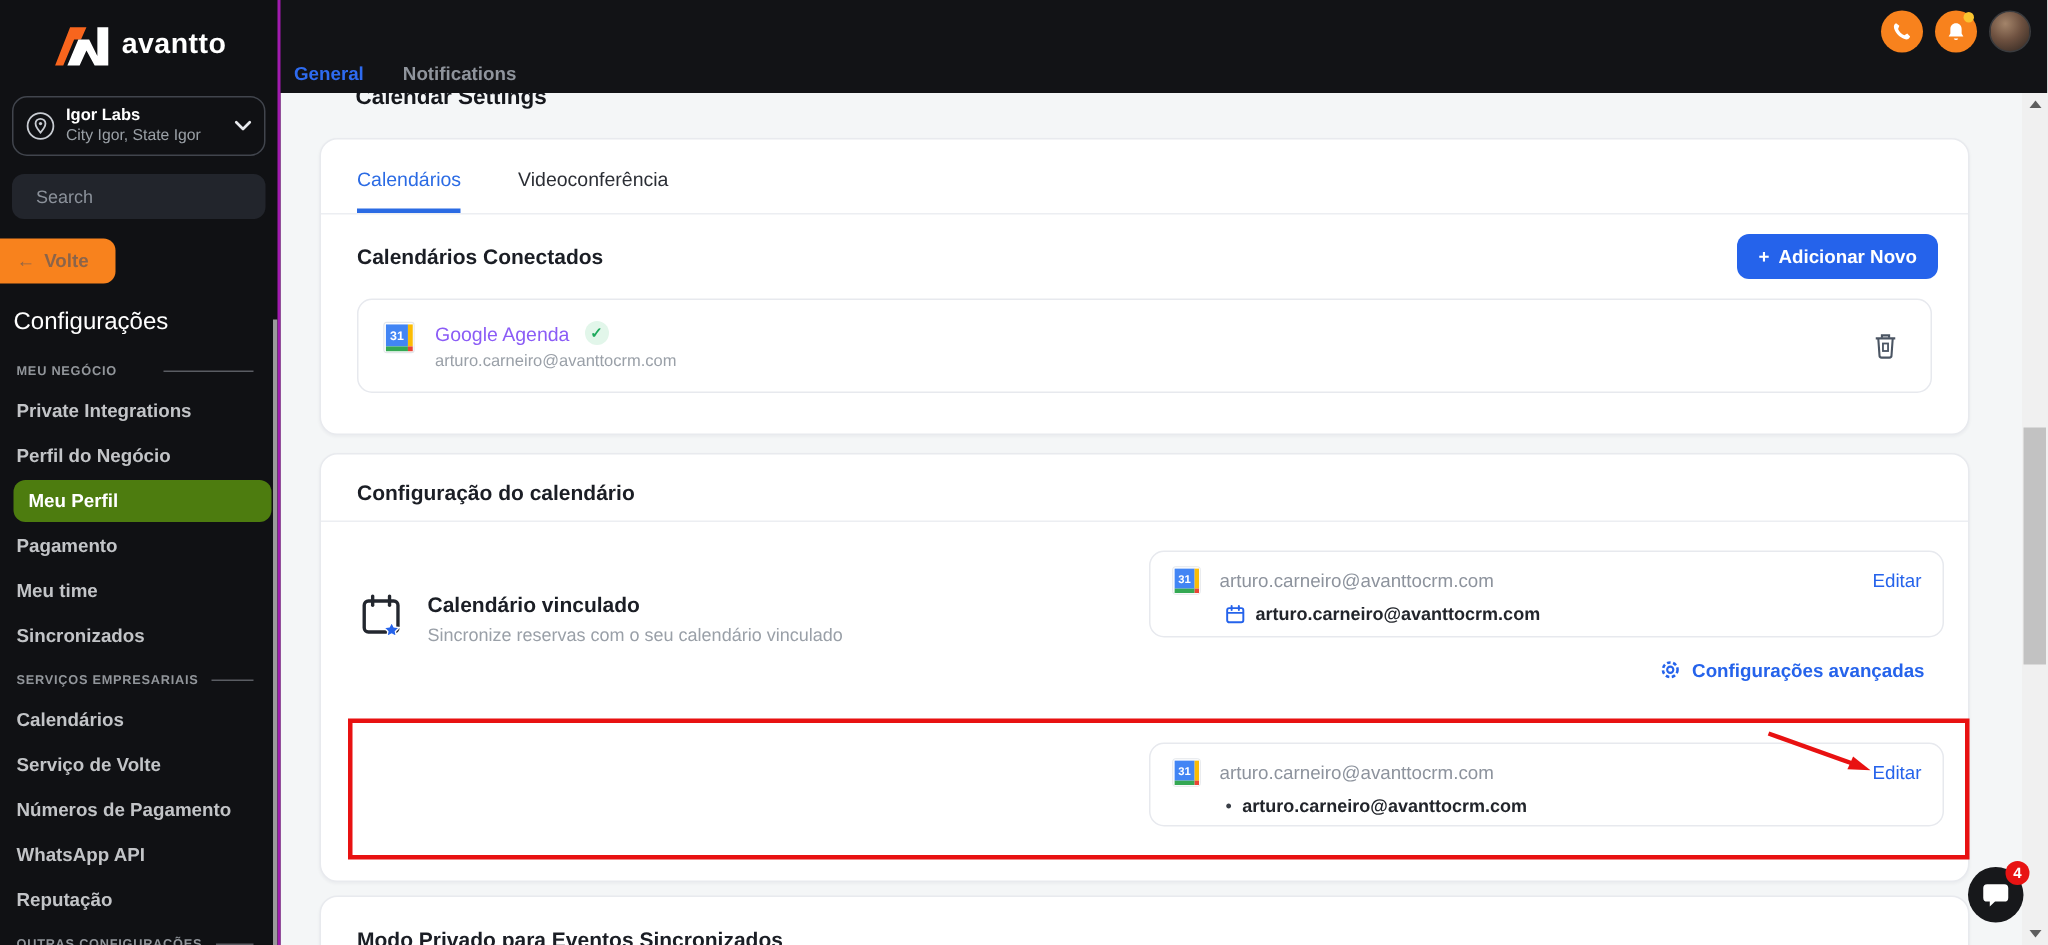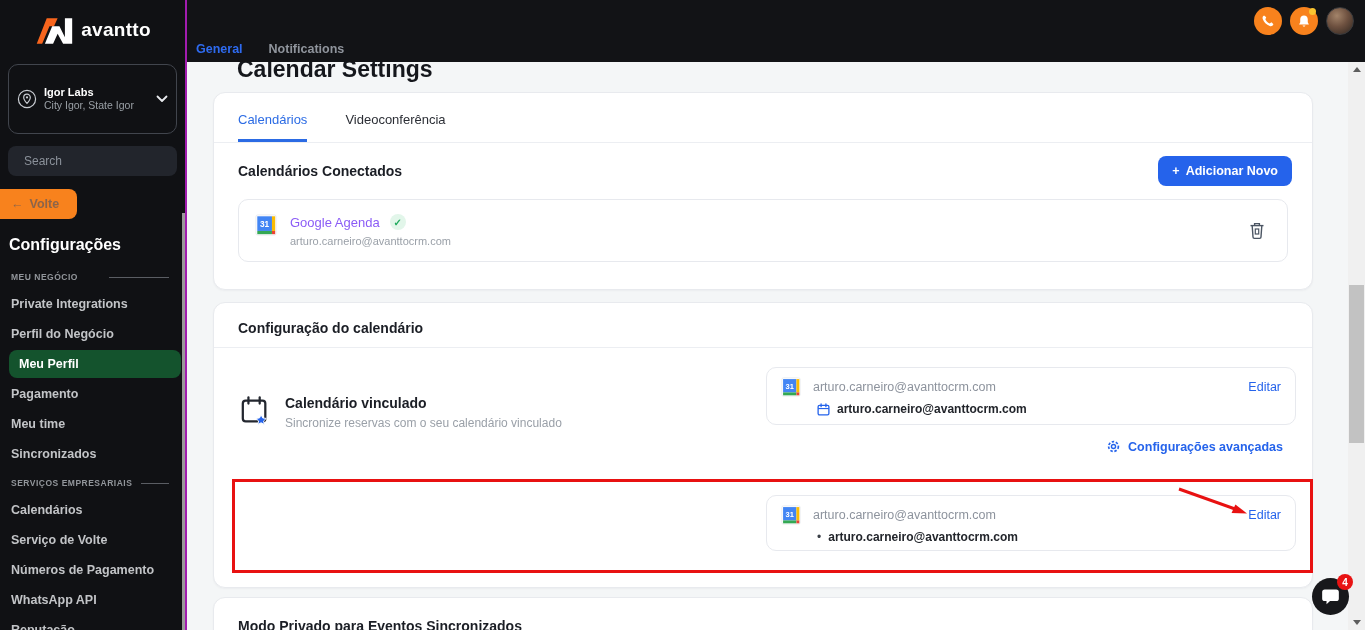--- a/index.html
+++ b/index.html
@@ -5,60 +5,60 @@
   * { margin:0; padding:0; box-sizing:border-box; }
   html,body { background:#e9eaec; }
   body { font-family:"Liberation Sans", sans-serif; }
   .app { position:relative; width:1365px; height:630px; background:#f4f6f7; overflow:hidden; }
 
   
   .sidebar { position:absolute; left:0; top:0; bottom:0; width:187px; background:#101114;
              border-right:2px solid #a21caf; z-index:30; overflow:hidden; }
   .logo-row { height:60px; display:flex; align-items:center; justify-content:center; gap:7px; }
   .logo-text { color:#fff; font-size:19px; font-weight:bold; letter-spacing:.3px; }
-  .loc { margin:4px 8px 0; border:1px solid #41454d; border-radius:10px; padding:21px 8px;
+  .loc { margin:4px 8px 0; border:1px solid #41454d; border-radius:10px; padding:6px 8px;
          display:flex; align-items:center; gap:7px; cursor:pointer; }
   .loc-name { color:#fff; font-size:11px; font-weight:bold; line-height:13px; }
   .loc-sub  { color:#9aa0a6; font-size:10.5px; line-height:13px; }
   .loc-text { flex:1; }
   .search { margin:12px 8px 0; background:#22252c; border-radius:8px; height:30px;
             display:flex; align-items:center; padding:0 9px; gap:7px; }
   .search input { flex:1; background:transparent; border:none; outline:none; color:#c6cad1;
                   font-size:12px; font-family:inherit; }
   .search input::placeholder { color:#8b919a; }
   .volte { margin-top:13px; width:77px; height:30px; background:#F8821D; border:none;
            border-radius:0 8px 8px 0; display:flex; align-items:center; gap:6px; padding-left:11px;
            color:rgba(72,82,102,.62); font-size:12.5px; font-weight:bold; cursor:pointer; }
-  .cfg-title { margin:17px 8px 0 9px; color:#fff; font-size:16px; font-weight:bold; }
+  .cfg-title { margin:17px 8px 0 9px; color:#fff; font-size:16px; font-weight:normal; }
   .nav { margin-top:9px; display:flex; flex-direction:column; padding-left:11px; }
   .nav-section { display:flex; align-items:center; gap:9px; padding:9px 0 7px;
                  color:#92969b; font-size:8.5px; font-weight:bold; letter-spacing:.5px; }
   .nav-section .line { flex:1; height:1px; background:#5a5d63; margin-right:16px; max-width:60px; margin-left:auto; }
   .nav-section .line.long { max-width:46px; }
   .nav-item { padding:8px 8px 8px 0; color:#c2c4c7; font-size:12.5px; font-weight:bold; cursor:pointer; }
-  .nav-item.active { background:#14532d; color:#fff; border-radius:8px; margin:1px 4px 1px -2px;
+  .nav-item.active { background:#4d7c0f; color:#fff; border-radius:8px; margin:1px 4px 1px -2px;
                      padding:7px 8px 7px 10px; }
   .side-thumb { position:absolute; right:0; top:213px; bottom:0; width:3px; background:#9a9a9a; }
 
   
   .header { position:absolute; left:176px; right:0; top:0; height:62px; background:#121316; z-index:25; }
   .header-tabs { position:absolute; left:20px; bottom:6px; display:flex; gap:26px; }
   .htab { font-size:12.5px; font-weight:bold; color:#8f949c; cursor:pointer; }
   .htab.active { color:#2E6BF0; }
   .header-icons { position:absolute; right:11px; top:7px; display:flex; gap:8px; align-items:center; }
   .hbtn { width:28px; height:28px; border-radius:50%; background:#F8821D; display:flex;
           align-items:center; justify-content:center; position:relative; cursor:pointer; border:none; }
   .bell-dot { position:absolute; top:1px; right:2px; width:7px; height:7px; border-radius:50%; background:#F9C430; }
   .avatar { width:28px; height:28px; border-radius:50%; cursor:pointer;
             background:radial-gradient(circle at 38% 30%, #a3846a 0%, #6e5140 45%, #2c241f 100%);
             border:1px solid #3a3b3e; }
 
   
   .content { position:absolute; left:176px; top:62px; right:0; bottom:0; background:#f4f6f7; overflow:hidden; }
-  .page-title { margin:-6px 0 0 61px; font-size:23px; font-weight:bold; color:#15171c; }
+  .page-title { margin:-6px 0 0 61px; font-size:15px; font-weight:bold; color:#15171c; }
   .card { position:absolute; left:37px; width:1100px; background:#fff; border:1px solid #e8eaee;
           border-radius:12px; box-shadow:0 1px 2px rgba(20,20,40,.04); }
   .card1 { top:30px; height:198px; }
   .card2 { top:240px; height:286px; }
   .card3 { top:535px; height:120px; }
 
   
   .tabs { display:flex; gap:38px; padding:19px 24px 0; border-bottom:1px solid #eceef2; }
   .tab { font-size:13px; color:#2b2e35; padding-bottom:12px; cursor:pointer; }
   .tab.active { color:#2B6BE4; border-bottom:3px solid #2B6BE4; }

